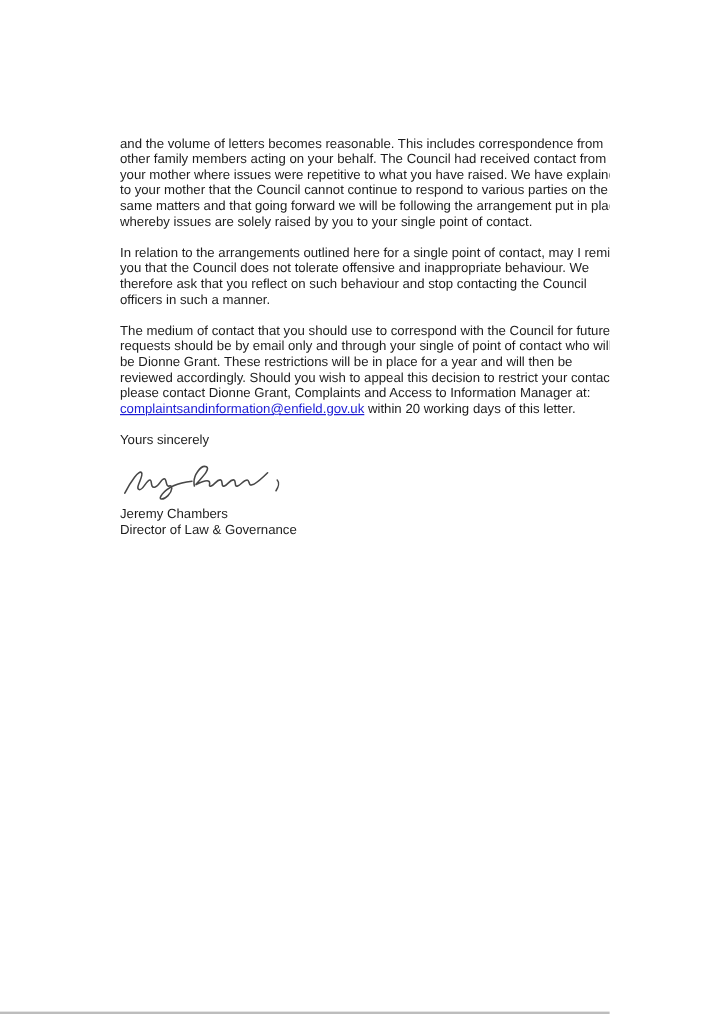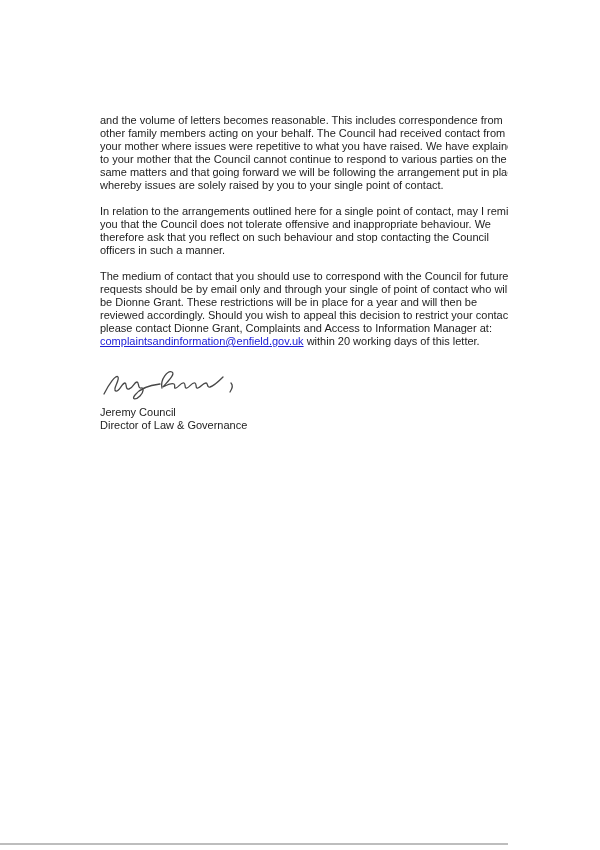--- a/index.html
+++ b/index.html
@@ -58,29 +58,30 @@
 
 <div class="page">
   <div class="letter">
 
     <p>and the volume of letters becomes reasonable. This includes correspondence from other family members acting on your behalf. The Council had received contact from your mother where issues were repetitive to what you have raised. We have explained to your mother that the Council cannot continue to respond to various parties on the same matters and that going forward we will be following the arrangement put in place whereby issues are solely raised by you to your single point of contact.</p>
 
     <p>In relation to the arrangements outlined here for a single point of contact, may I remind you that the Council does not tolerate offensive and inappropriate behaviour. We therefore ask that you reflect on such behaviour and stop contacting the Council officers in such a manner.</p>
 
     <p><span>The medium of contact that you should use to correspond with the Council for future requests should be by email only and through your single of point of contact who will be Dionne Grant. These restrictions will be in place for a year and will then be reviewed accordingly. Should you wish to appeal this decision to restrict your contact, please contact Dionne Grant, Complaints and Access to Information Manager at: </span><a class="email-link" href="#">complaintsandinformation@enfield.gov.uk</a><span> within 20 working days of this letter.</span></p>
 
+    <p class="closing">Yours sincerely</p>
 
     <div class="signature-block">
       <svg width="150" height="42" viewBox="0 0 150 42" fill="none" stroke="#474747" stroke-width="1.3" stroke-linecap="round">
         <path d="M4 33 C9 23 16 13 18 16 C20 19 12 29 16 30 C19 31 22 22 25 22 C27 22 25 29 29 28 C33 27 34 21 37 21 C39 21 38 28 41 27 C44 26 44 31 40 35 C36 39 31 39 35 34 C41 26 51 24 60 23"></path>
         <path d="M62 27 C60 18 68 9 72 11 C76 13 66 22 63 26 C67 24 72 22 74 23 C76 24 73 28 76 27 C79 26 81 21 84 22 C86 23 84 28 87 27 C90 26 92 21 95 22 C97 23 95 28 98 27 C101 26 103 22 106 22 C108 22 107 27 110 26 C114 25 119 20 123 16"></path>
         <path d="M131 22 C133 24 132 28 130 31"></path>
       </svg>
     </div>
 
-    <p class="sig-name">Jeremy Council</p>
+    <p class="sig-name">Jeremy Chambers</p>
 
     <p class="sig-title">Director of Law &amp; Governance</p>
 
   </div>
 
   <div class="page-edge"></div>
 </div>
 
 </body></html>

